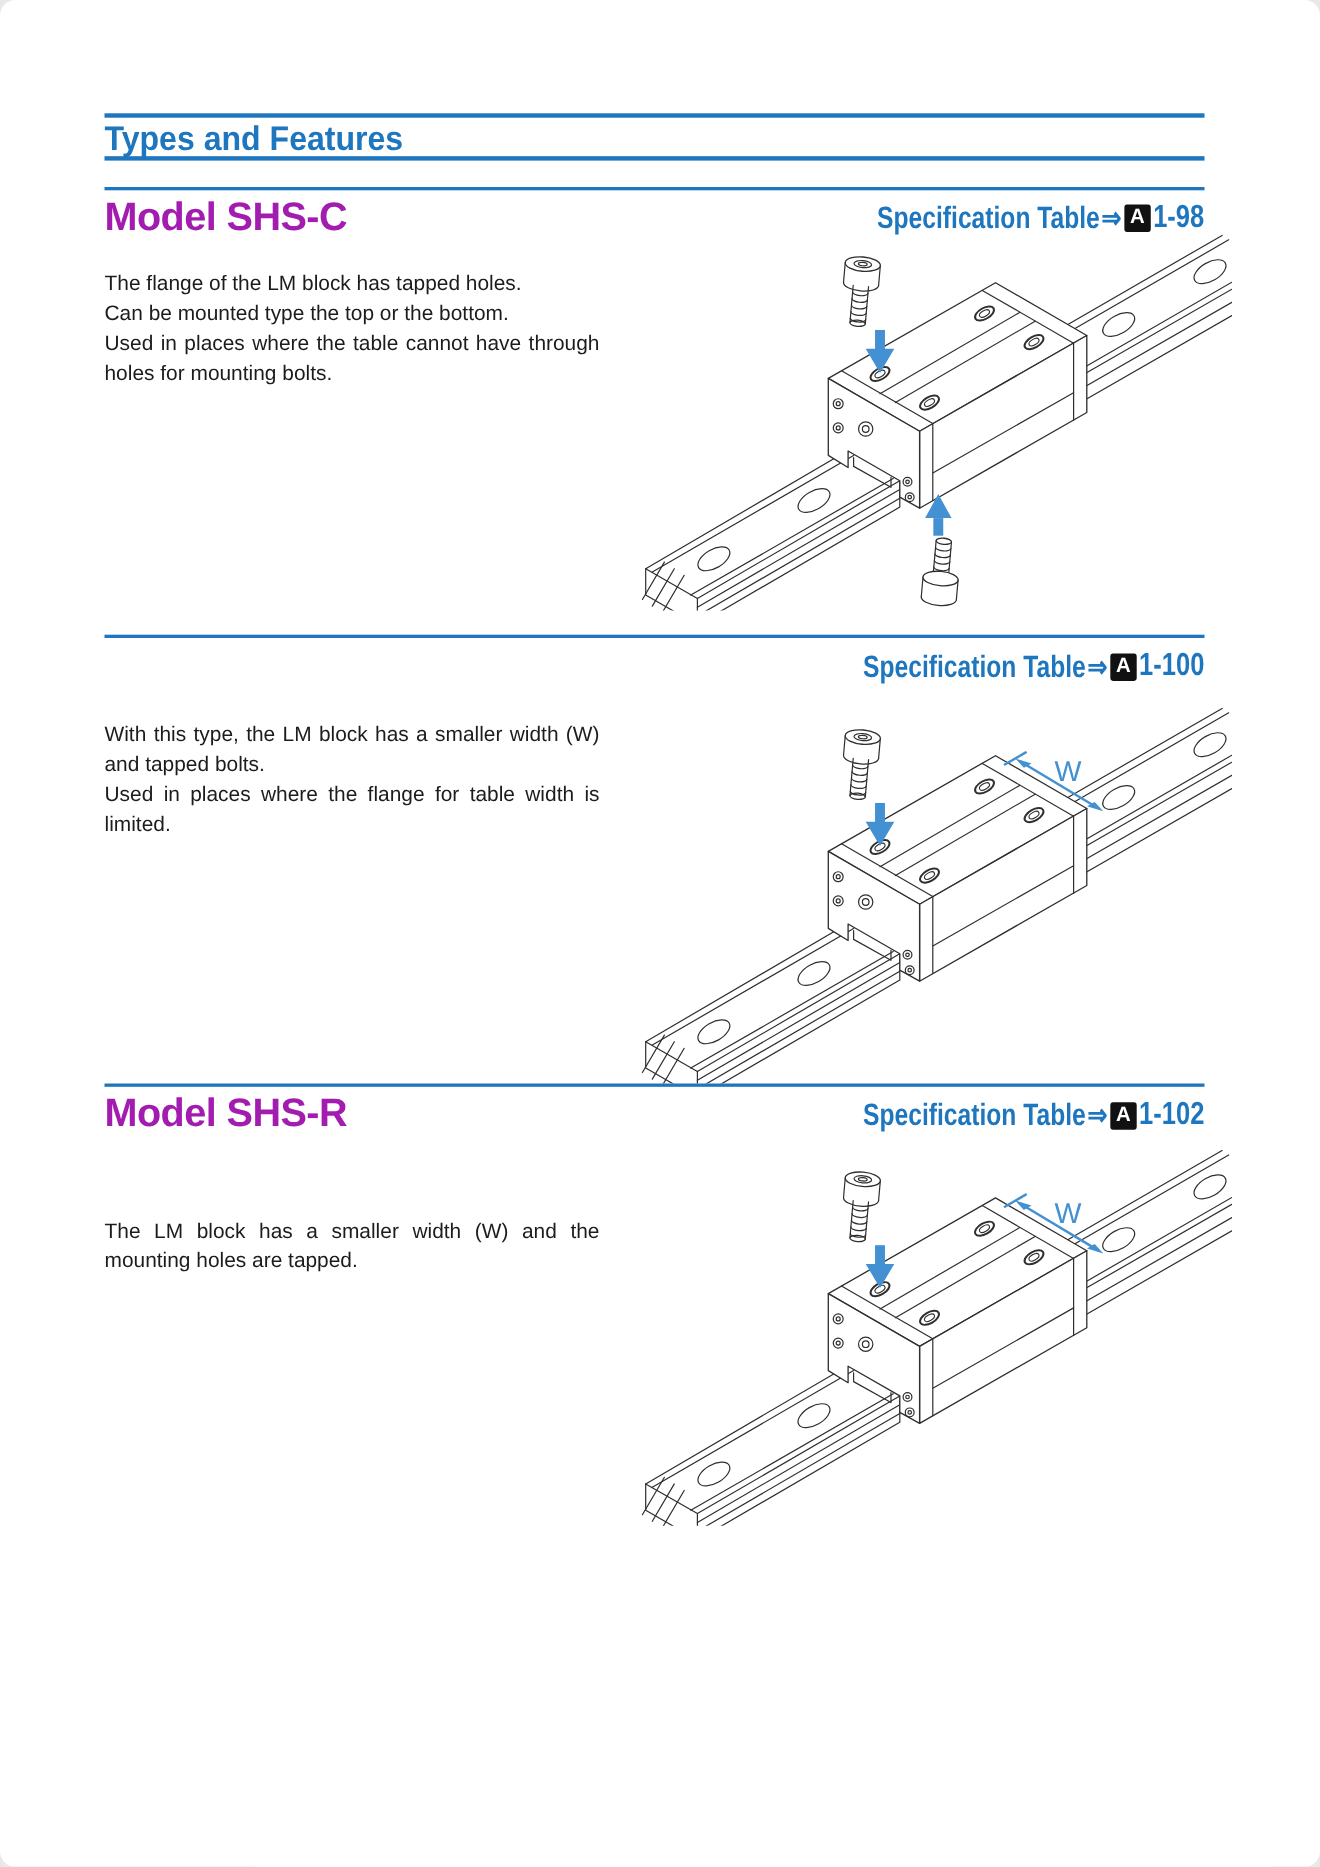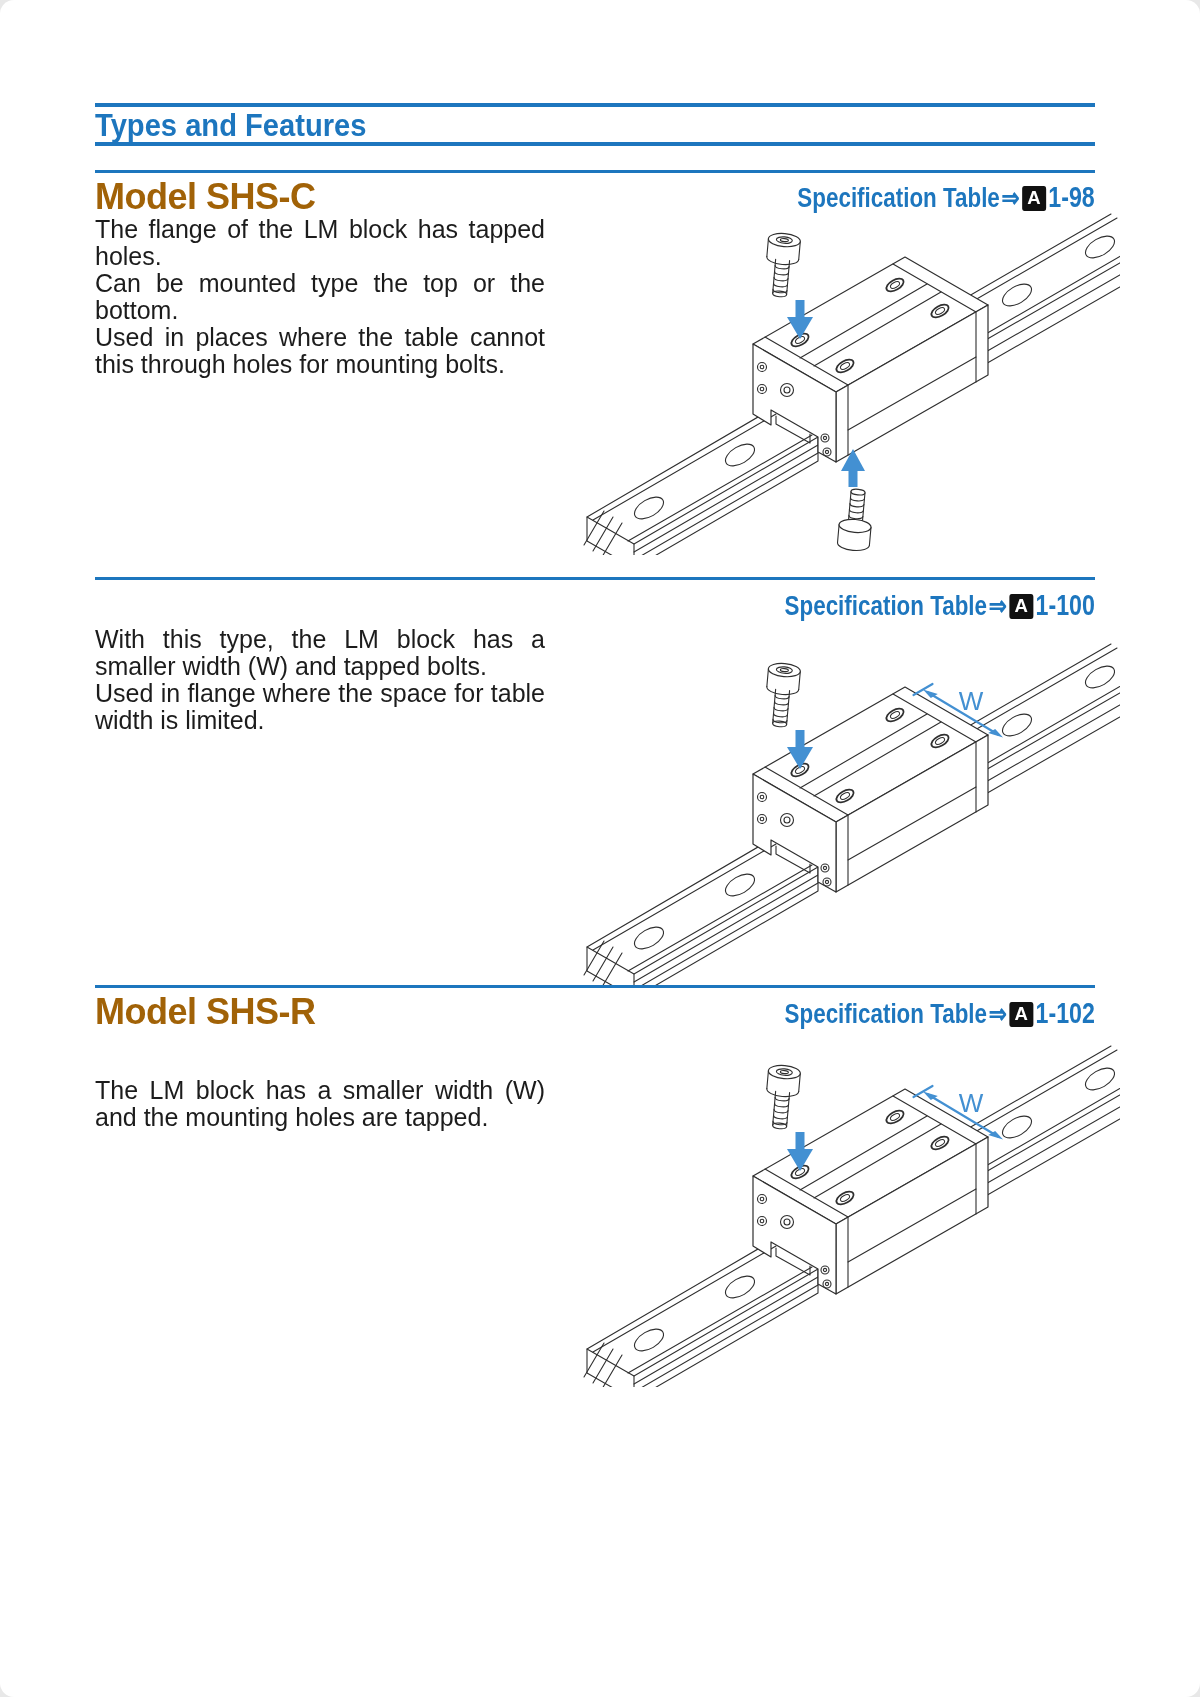--- a/index.html
+++ b/index.html
@@ -12,41 +12,41 @@
   .hr{position:absolute;left:95px;width:1000px;background:#1d76be;}
   .hr4{height:4px;}
   .hr3{height:3px;}
   .page-title{
     position:absolute;left:95px;top:108px;
     font-size:31px;font-weight:bold;color:#1d76be;
     transform:scaleX(.94);transform-origin:left center;white-space:nowrap;
   }
   .model-heading{
     position:absolute;left:95px;
-    font-size:36px;font-weight:bold;color:#a16207;white-space:nowrap;
+    font-size:36px;font-weight:bold;color:#a21caf;white-space:nowrap;
     letter-spacing:-.5px;
   }
   .spec{
     position:absolute;right:105px;
     display:flex;align-items:center;
     color:#1d76be;font-weight:bold;white-space:nowrap;
     transform:scaleX(.80);transform-origin:100% 50%;
   }
   .spec-label{font-size:28px;}
   .spec-arrow{font-size:27px;margin:0 1px 0 2px;}
   .spec-badge{
     width:30px;height:25px;background:#111111;color:#ffffff;
     display:flex;align-items:center;justify-content:center;
     font-size:19px;border-radius:3px;margin:1px 3px 0 2px;
   }
   .spec-badge span{transform:scaleX(1.22);}
   .spec-page{font-size:29px;letter-spacing:0;}
   .para{
     position:absolute;left:95px;width:450px;
-    font-size:25px;line-height:27px;color:#1c1c1c;text-align:justify;
+    font-size:19px;line-height:27px;color:#1c1c1c;text-align:justify;margin-top:29px;
   }
   .para p{margin:0;}
   .illus{position:absolute;overflow:hidden;}
   svg .ln{stroke:#2f2f2f;stroke-width:1.1;fill:none;stroke-linejoin:round;stroke-linecap:round;}
   svg .face{stroke:#2f2f2f;stroke-width:1.2;fill:#ffffff;stroke-linejoin:round;}
   svg .hole{stroke:#2f2f2f;stroke-width:1.8;fill:#ffffff;}
   svg .holein{stroke:#2f2f2f;stroke-width:1;fill:none;}
   svg .blue{fill:#4390d2;stroke:none;}
   svg .blueln{stroke:#4390d2;stroke-width:2.2;fill:none;stroke-linecap:round;}
   svg .wlabel{fill:#4390d2;font-family:"Liberation Sans",sans-serif;font-size:26px;}
@@ -158,40 +158,40 @@
     <span class="spec-label">Specification Table</span>
     <span class="spec-arrow">⇒</span>
     <span class="spec-badge">
         <span>A</span>
       </span>
     <span class="spec-page">1-98</span>
   </div>
   <div class="para" style="top:216px">
     <p>The flange of the LM block has tapped holes.</p>
     <p>Can be mounted type the top or the bottom.</p>
-    <p>Used in places where the table cannot this through holes for mounting bolts.</p>
+    <p>Used in places where the table cannot have through holes for mounting bolts.</p>
   </div>
   <svg class="illus" style="left:560px;top:210px" width="560" height="345" viewBox="0 0 560 345">
     <use href="#g-lm-base"></use>
     <use href="#g-top-bolt"></use>
     <use href="#g-bottom-bolt"></use>
   </svg>
 
   <div class="hr hr3" style="top:577px"></div>
   <div class="spec" style="top:589px">
     <span class="spec-label">Specification Table</span>
     <span class="spec-arrow">⇒</span>
     <span class="spec-badge">
         <span>A</span>
       </span>
     <span class="spec-page">1-100</span>
   </div>
   <div class="para" style="top:626px">
     <p>With this type, the LM block has a smaller width (W) and tapped bolts.</p>
-    <p>Used in flange where the space for table width is limited.</p>
+    <p>Used in places where the flange for table width is limited.</p>
   </div>
   <svg class="illus" style="left:560px;top:640px" width="560" height="345" viewBox="0 0 560 345">
     <use href="#g-lm-base"></use>
     <use href="#g-top-bolt"></use>
     <g>
       <path class="blueln" d="M353.5,55 L372.5,44"></path>
       <path class="blueln" d="M368,52.5 L438,94.5"></path>
       <polygon class="blue" points="363,49.5 377.8,54 370.8,58"></polygon>
       <polygon class="blue" points="443,97.5 435.2,89 428.2,93"></polygon>
       <text class="wlabel" x="411" y="70" text-anchor="middle">W</text>

